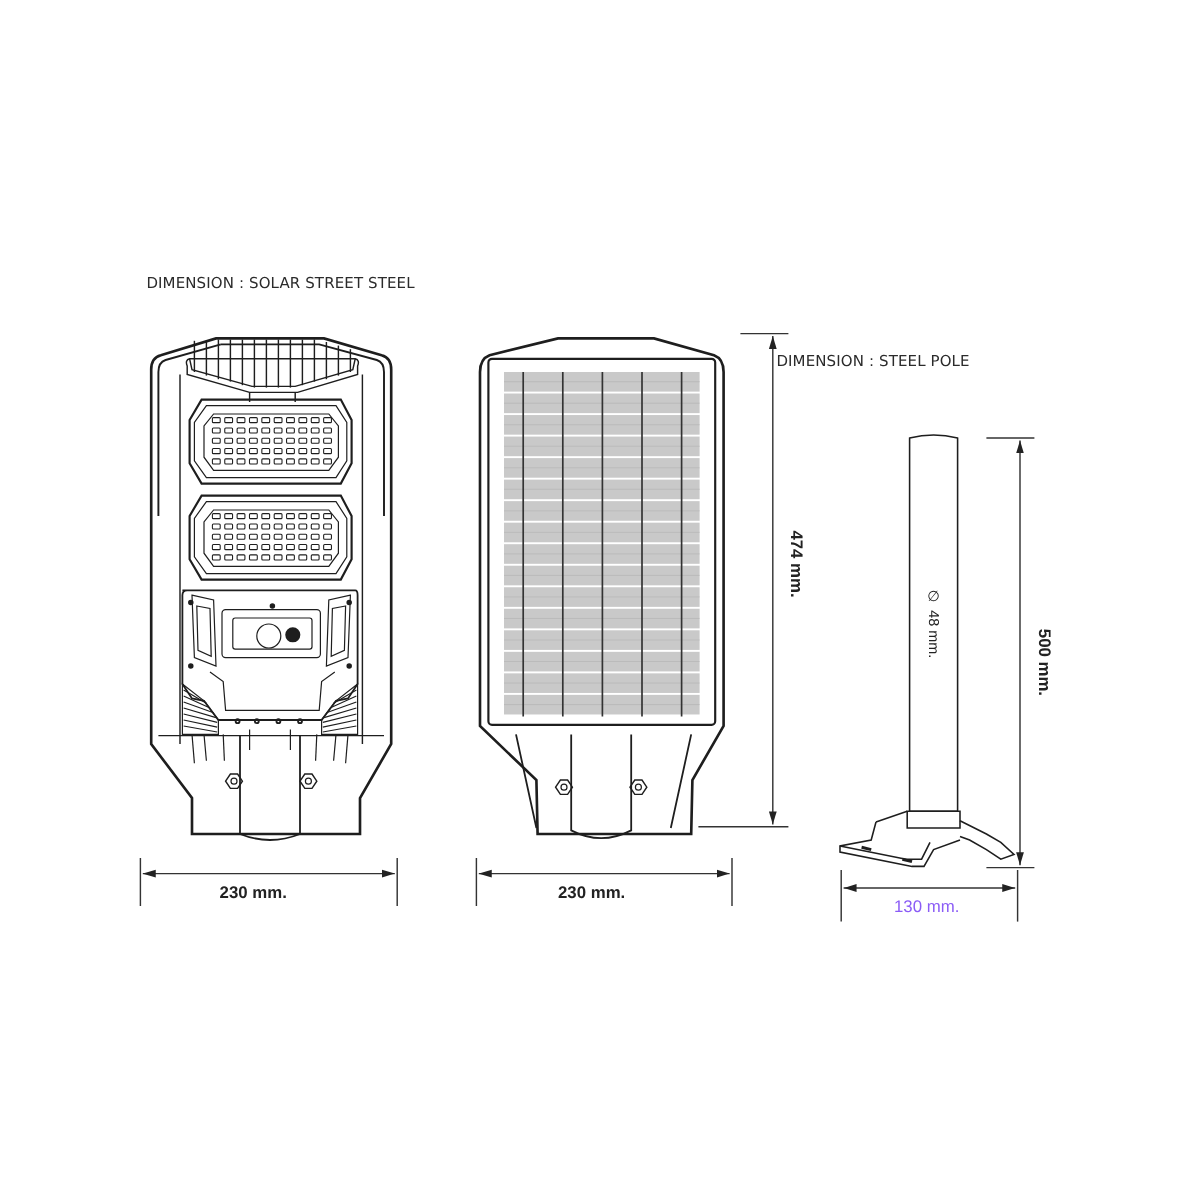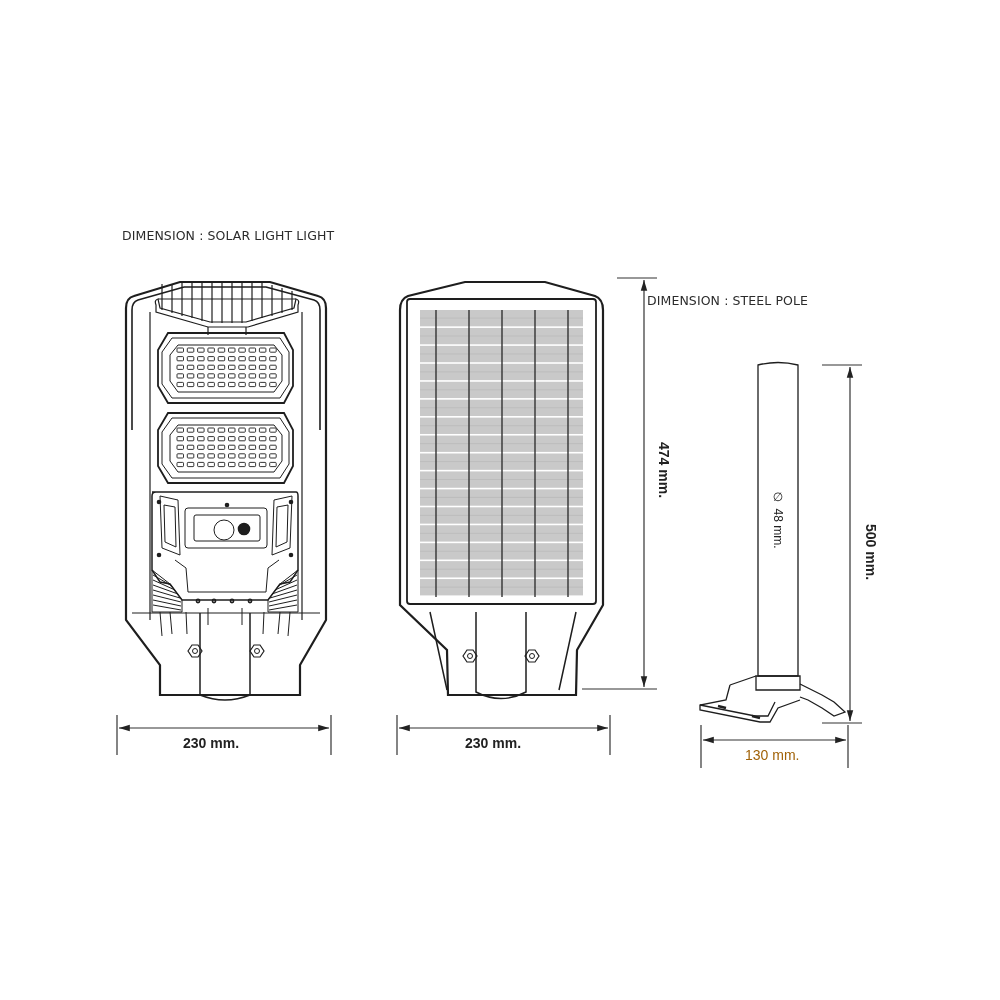--- a/index.html
+++ b/index.html
@@ -2,21 +2,21 @@
 <html><head>
 <meta charset="utf-8">
 <style>
   html, body { margin:0; padding:0; background:#ffffff; }
   body { width:1000px; height:1000px; position:relative; overflow:hidden;
          font-family:"Liberation Sans", sans-serif; color:#222; }
   svg#drawing { position:absolute; left:0; top:0; width:1000px; height:1000px; }
   .title { position:absolute; font-family:"DejaVu Sans", sans-serif; font-size:12.5px;
            letter-spacing:0.1px; color:#2b2b2b; white-space:nowrap; }
   .dimtxt { position:absolute; font-weight:bold; font-size:14px; color:#222; white-space:nowrap; }
-  .dimtxt-reg { position:absolute; font-size:14px; color:#a16207; white-space:nowrap; }
+  .dimtxt-reg { position:absolute; font-size:14px; color:#8b5cf6; white-space:nowrap; }
   .vert { transform-origin:0 0; transform:rotate(90deg); }
 </style>
 </head>
 <body>
 
 <svg id="drawing" viewBox="0 0 1000 1000" xmlns="http://www.w3.org/2000/svg">
   <defs>
     <marker id="arr" viewBox="0 0 10 10" refX="10" refY="5" markerWidth="9" markerHeight="9" orient="auto-start-reverse">
       <path d="M0,2 L10,5 L0,8 z" fill="#222"></path>
     </marker>
@@ -303,21 +303,21 @@
     <line x1="822" y1="365" x2="862" y2="365"></line>
     <line x1="822" y1="723" x2="862" y2="723"></line>
     <line x1="850" y1="367" x2="850" y2="721" marker-start="url(#arr)" marker-end="url(#arr)"></line>
 
     <line x1="701" y1="725" x2="701" y2="768"></line>
     <line x1="848" y1="725" x2="848" y2="768"></line>
     <line x1="703" y1="740" x2="846" y2="740" marker-start="url(#arr)" marker-end="url(#arr)"></line>
   </g>
 </svg>
 
-<div class="title" style="left:122px; top:228px;">DIMENSION : SOLAR LIGHT LIGHT</div>
+<div class="title" style="left:122px; top:228px;">DIMENSION : SOLAR STREET STEEL</div>
 <div class="title" style="left:647px; top:293px;">DIMENSION : STEEL POLE</div>
 
 <div class="dimtxt" style="left:183px; top:735px;">230 mm.</div>
 <div class="dimtxt" style="left:465px; top:735px;">230 mm.</div>
 <div class="dimtxt-reg" style="left:745px; top:747px;">130 mm.</div>
 
 <div class="dimtxt vert" style="left:672px; top:442px;">474 mm.</div>
 <div class="dimtxt vert" style="left:879px; top:524px;">500 mm.</div>
 <div class="vert" style="position:absolute; left:785px; top:492px; font-size:12px; white-space:nowrap; color:#222;">
   <span style="display:inline-block; transform:rotate(-90deg); margin-right:6px;">∅</span><span>48 mm.</span>

